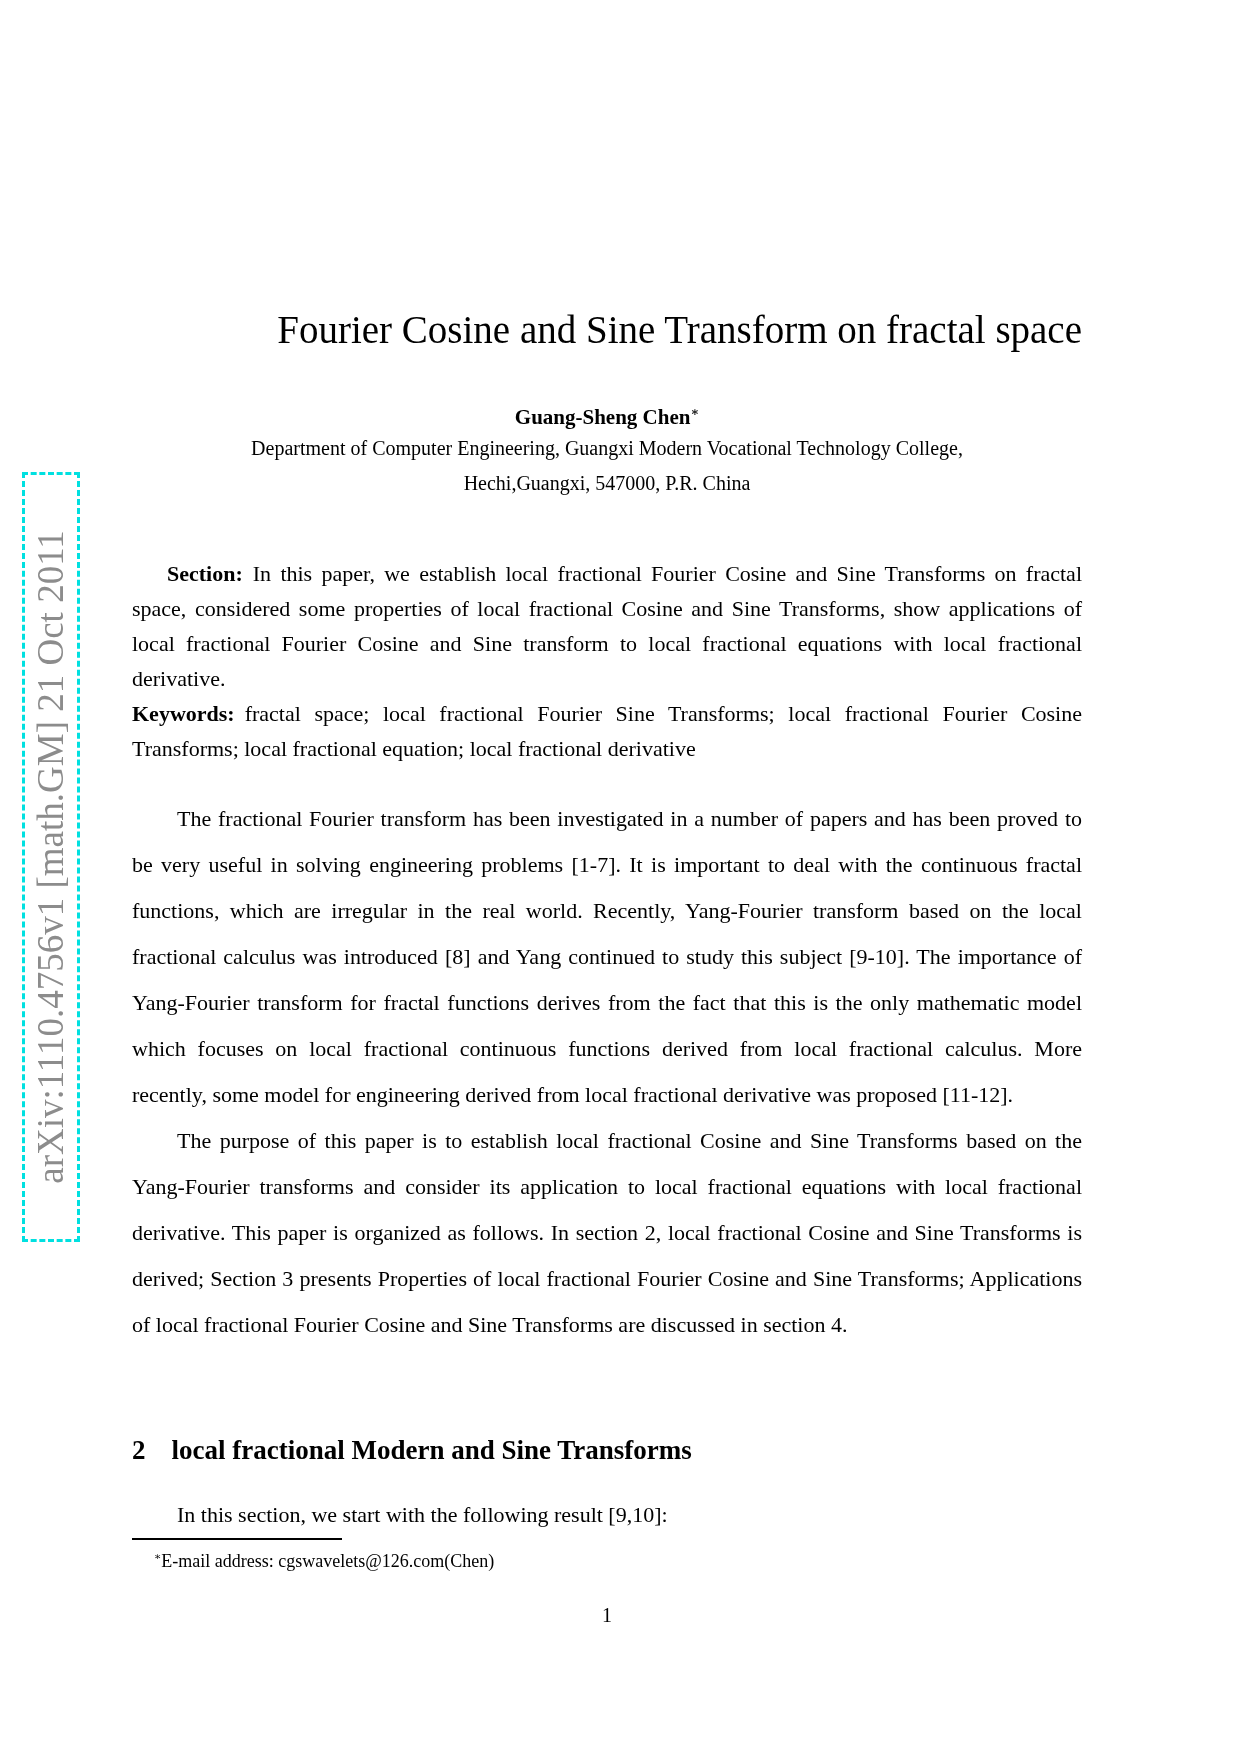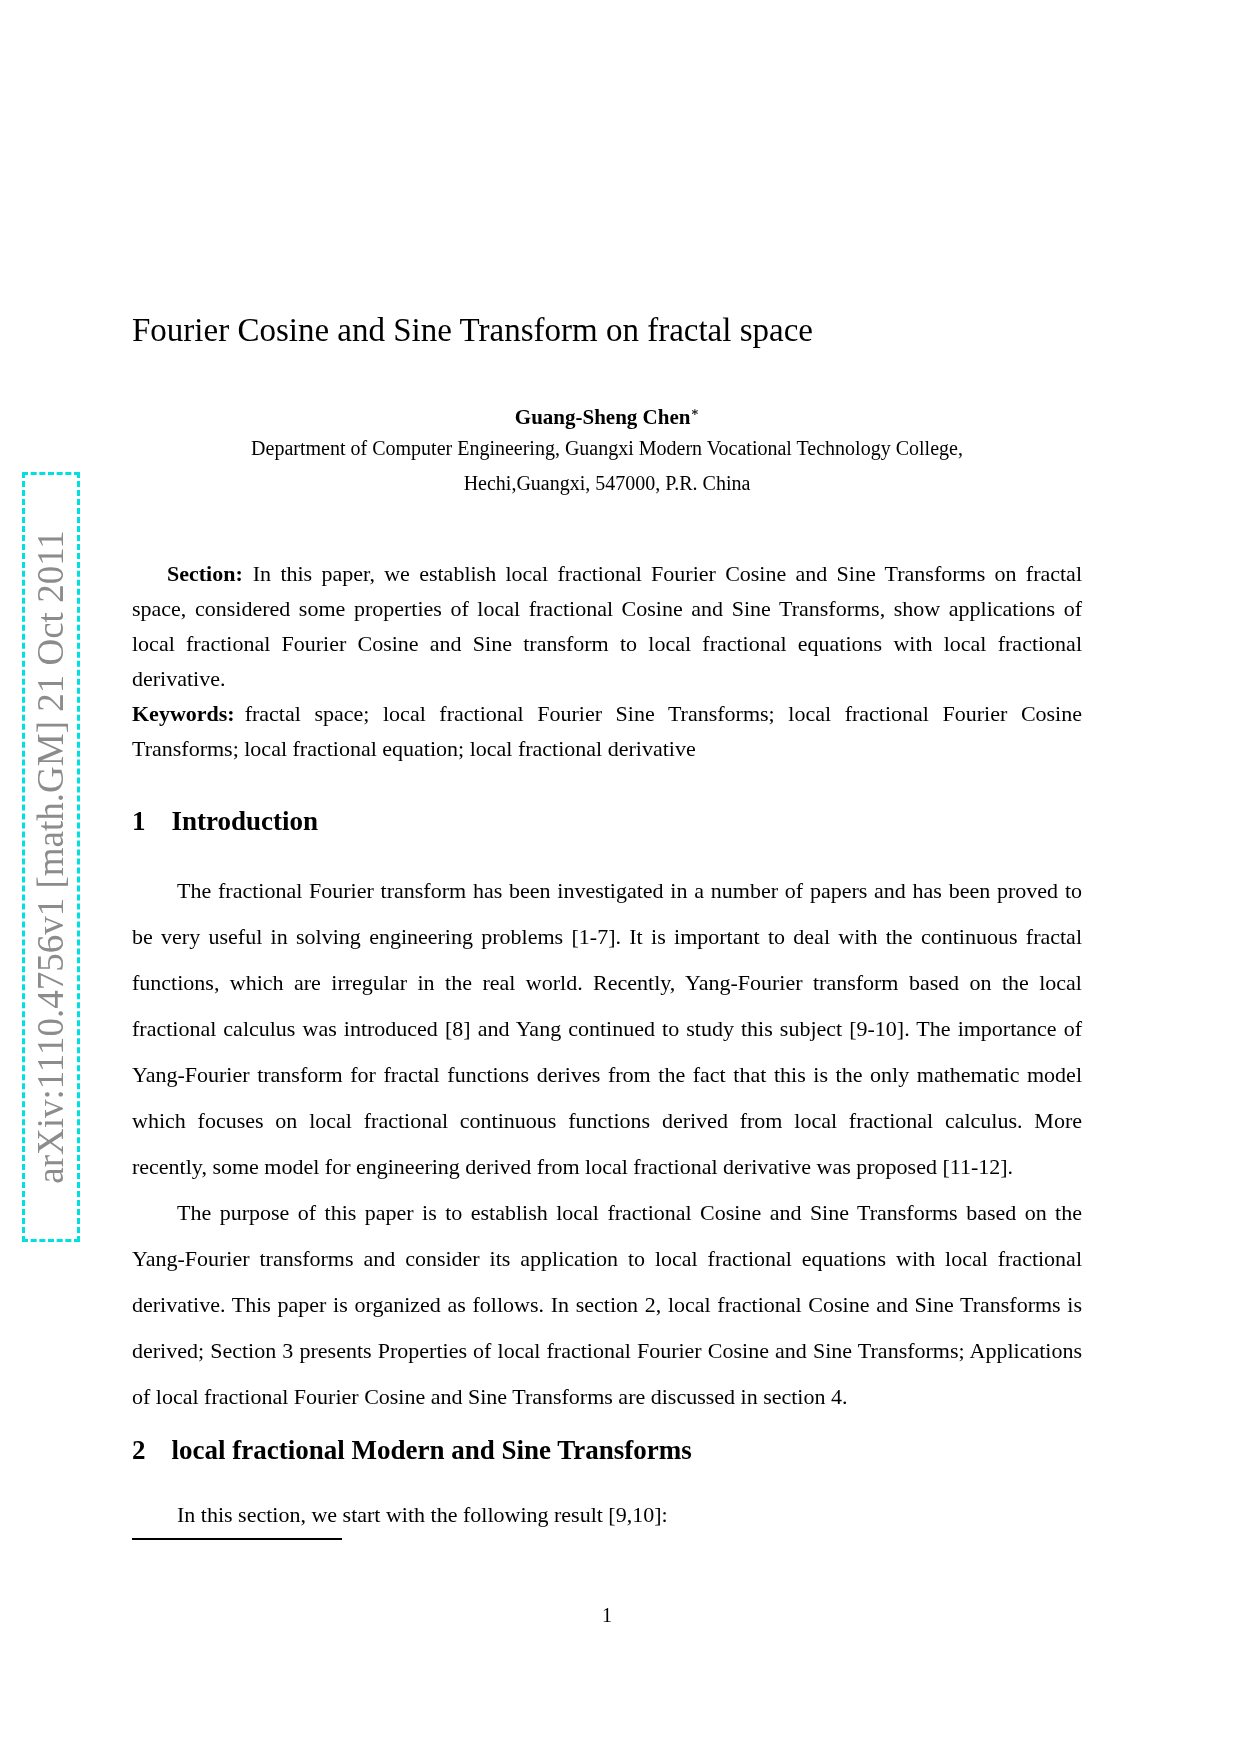--- a/index.html
+++ b/index.html
@@ -27,22 +27,22 @@
     white-space:nowrap;
     transform-origin:0 0;
     transform:rotate(-90deg) translateX(-764px);
   }
 
   
   .column { position:absolute; left:132px; top:0; width:950px; }
 
   .title {
     margin:312px 0 0 0;
-    font-size:33px; line-height:36px;
-    font-weight:normal; text-align:left;
+    font-size:39px; line-height:36px;
+    font-weight:normal; text-align:right;
   }
   .author { margin:50px 0 0 0; font-size:21px; line-height:28px; text-align:center;font-weight:bold; }
   .author sup, .footnote-text sup { font-size:60%; }
   .affil { margin:0; font-size:20px; line-height:35px; text-align:center; }
   .affil.first { }
 
   .front-block { margin-top:55px; font-size:22px; line-height:35px; text-align:justify; }
   .front-block p { margin:0; }
   .abstract-p { text-indent:35px; }
   .lbl { font-weight:bold; margin-right:10px; }
@@ -87,30 +87,30 @@
 
     <p class="affil first">Department of Computer Engineering, Guangxi Modern Vocational Technology College,</p>
     <p class="affil">Hechi,Guangxi, 547000, P.R. China</p>
 
     <div class="front-block">
       <p class="abstract-p"><span class="lbl">Section:</span><span>In this paper, we establish local fractional Fourier Cosine and Sine Transforms on fractal space, considered some properties of local fractional Cosine and Sine Transforms, show applications of local fractional Fourier Cosine and Sine transform to local fractional equations with local fractional derivative.</span></p>
       <p><span class="lbl">Keywords:</span><span>fractal space; local fractional Fourier Sine Transforms; local fractional Fourier Cosine Transforms; local fractional equation; local fractional derivative</span></p>
     </div>
 
     <div>
-      <h2 class="sec-heading"><span class="sec-num">1</span><span>Introduction</span></h2>
       <p class="body-p">The fractional Fourier transform has been investigated in a number of papers and has been proved to be very useful in solving engineering problems [1-7]. It is important to deal with the continuous fractal functions, which are irregular in the real world. Recently, Yang-Fourier transform based on the local fractional calculus was introduced [8] and Yang continued to study this subject [9-10]. The importance of Yang-Fourier transform for fractal functions derives from the fact that this is the only mathematic model which focuses on local fractional continuous functions derived from local fractional calculus. More recently, some model for engineering derived from local fractional derivative was proposed [11-12].</p>
       <p class="body-p">The purpose of this paper is to establish local fractional Cosine and Sine Transforms based on the Yang-Fourier transforms and consider its application to local fractional equations with local fractional derivative. This paper is organized as follows. In section 2, local fractional Cosine and Sine Transforms is derived; Section 3 presents Properties of local fractional Fourier Cosine and Sine Transforms; Applications of local fractional Fourier Cosine and Sine Transforms are discussed in section 4.</p>
     </div>
 
     <div class="sec2">
       <h2 class="sec-heading"><span class="sec-num">2</span><span>local fractional Modern and Sine Transforms</span></h2>
       <p class="body-p">In this section, we start with the following result [9,10]:</p>
     </div>
 
     <div class="footnote">
       <div class="footnote-rule"></div>
+      <p class="footnote-text"><sup>∗</sup><span>E-mail address: cgswavelets@126.com(Chen)</span></p>
     </div>
 
     <div class="pageno">1</div>
 
   </div>
 </div>
 
 </body></html>

